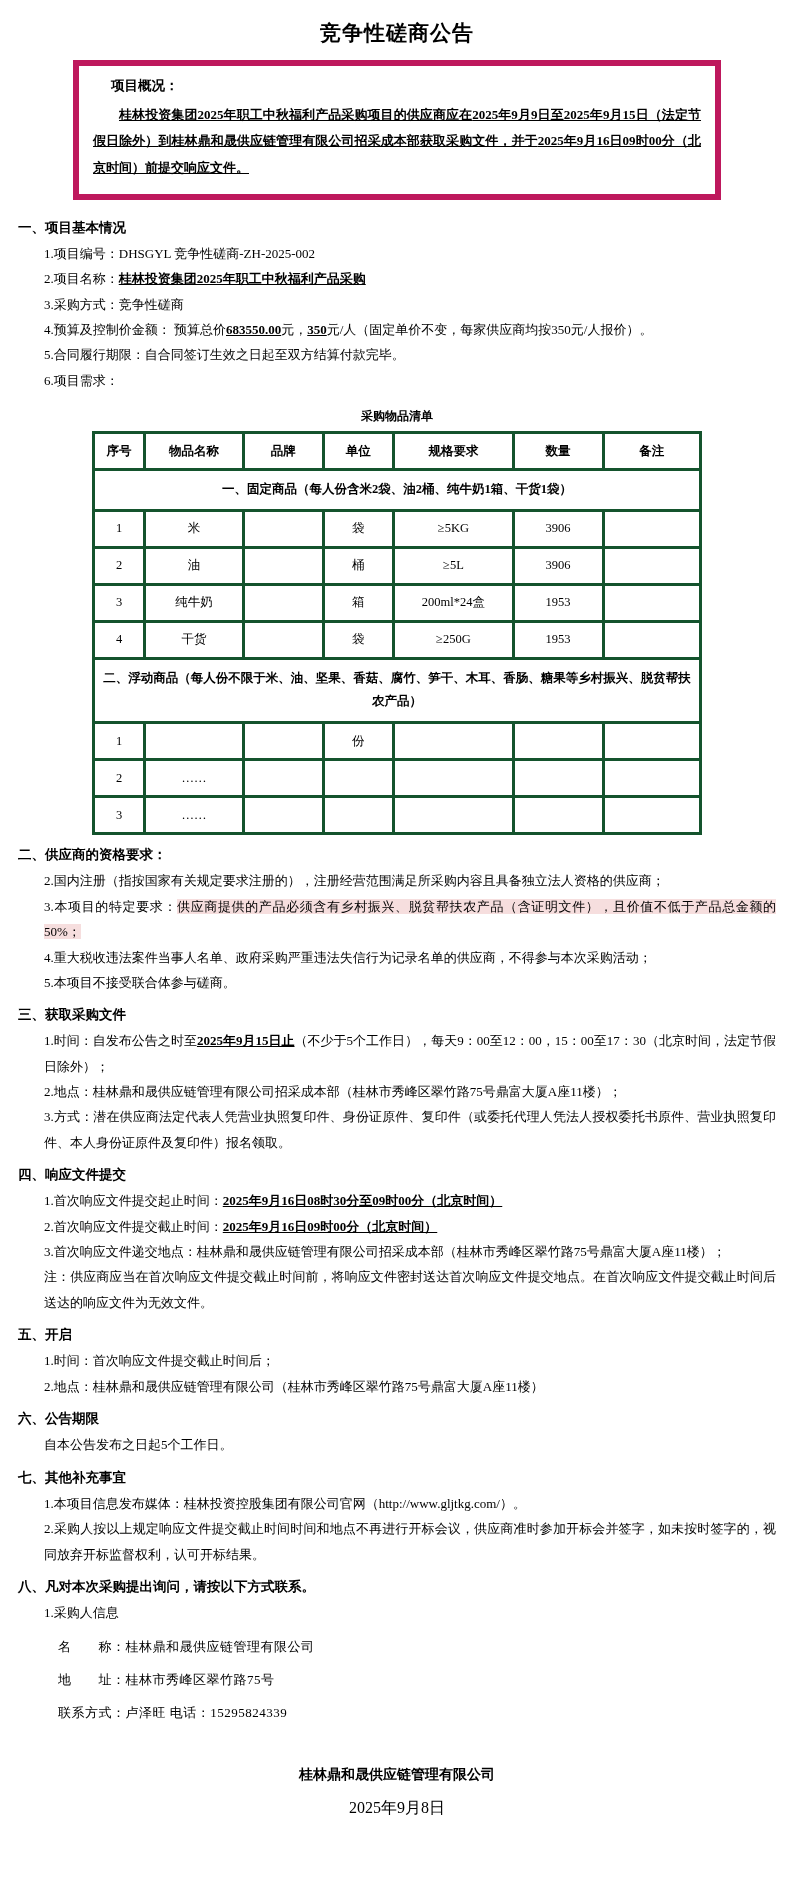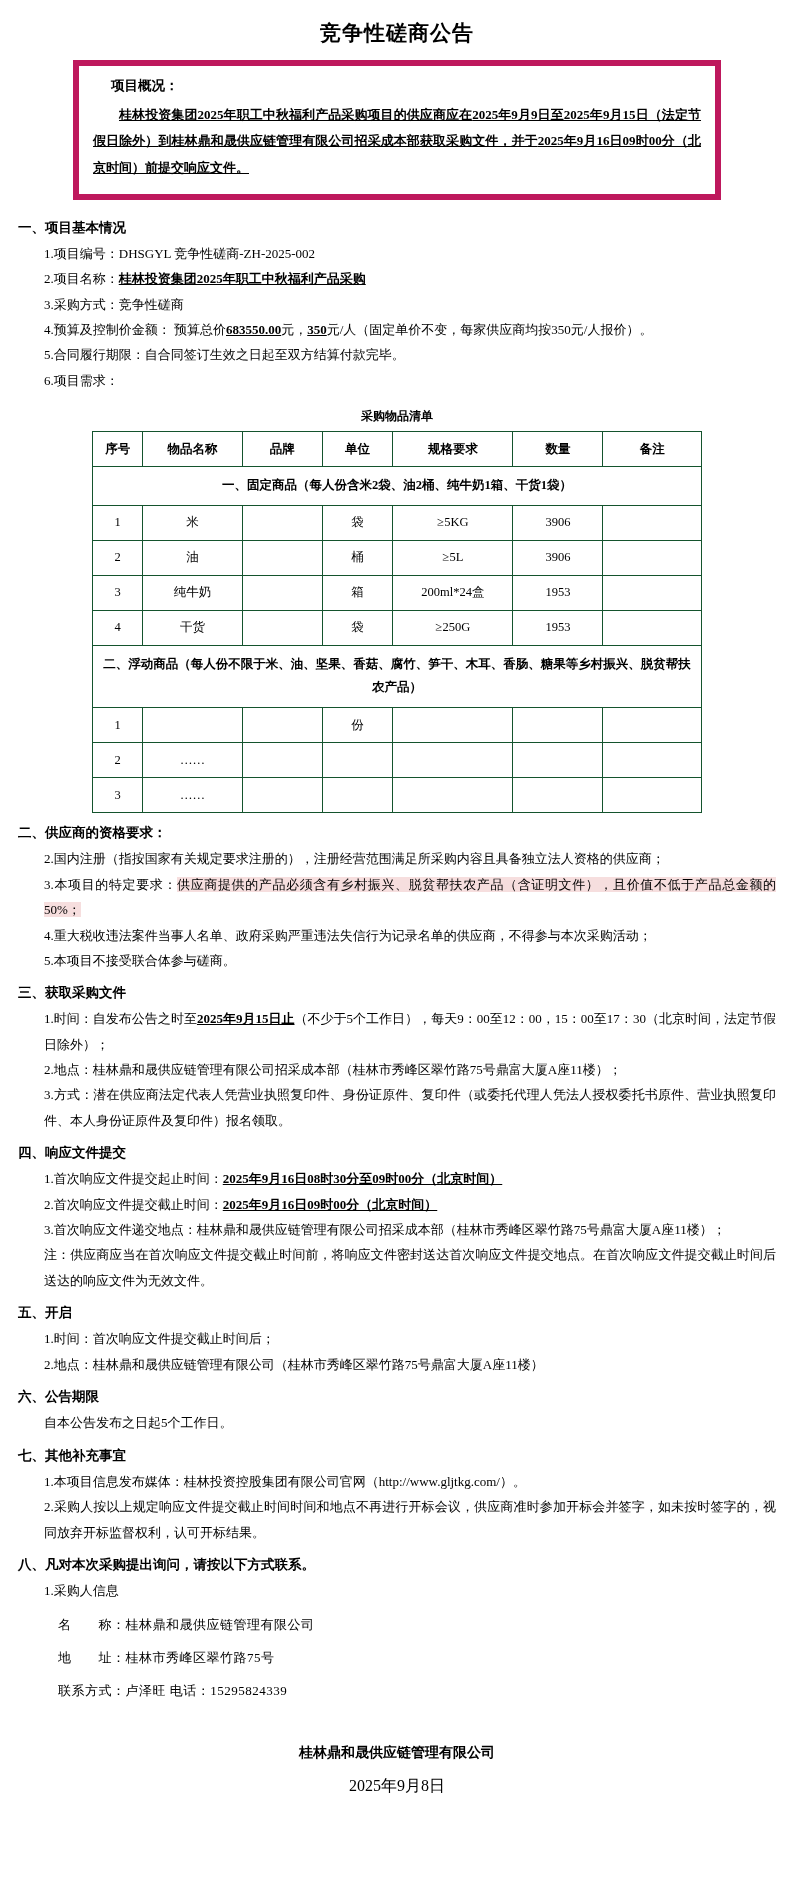--- a/index.html
+++ b/index.html
@@ -77,21 +77,21 @@
     font-size: 12px;
     margin: 14px 0 6px 0;
   }
   table.goods {
     border-collapse: collapse;
     width: 610px;
     margin: 0 auto 4px auto;
     font-size: 12.5px;
   }
   table.goods th, table.goods td {
-    border: 1px solid #14532d;
+    border: 3px solid #14532d;
     text-align: center;
     padding: 6px 2px;
     height: 22px;
   }
   table.goods th {
     font-weight: bold;
   }
   table.goods td.groupcell {
     text-align: center;
     font-weight: bold;

